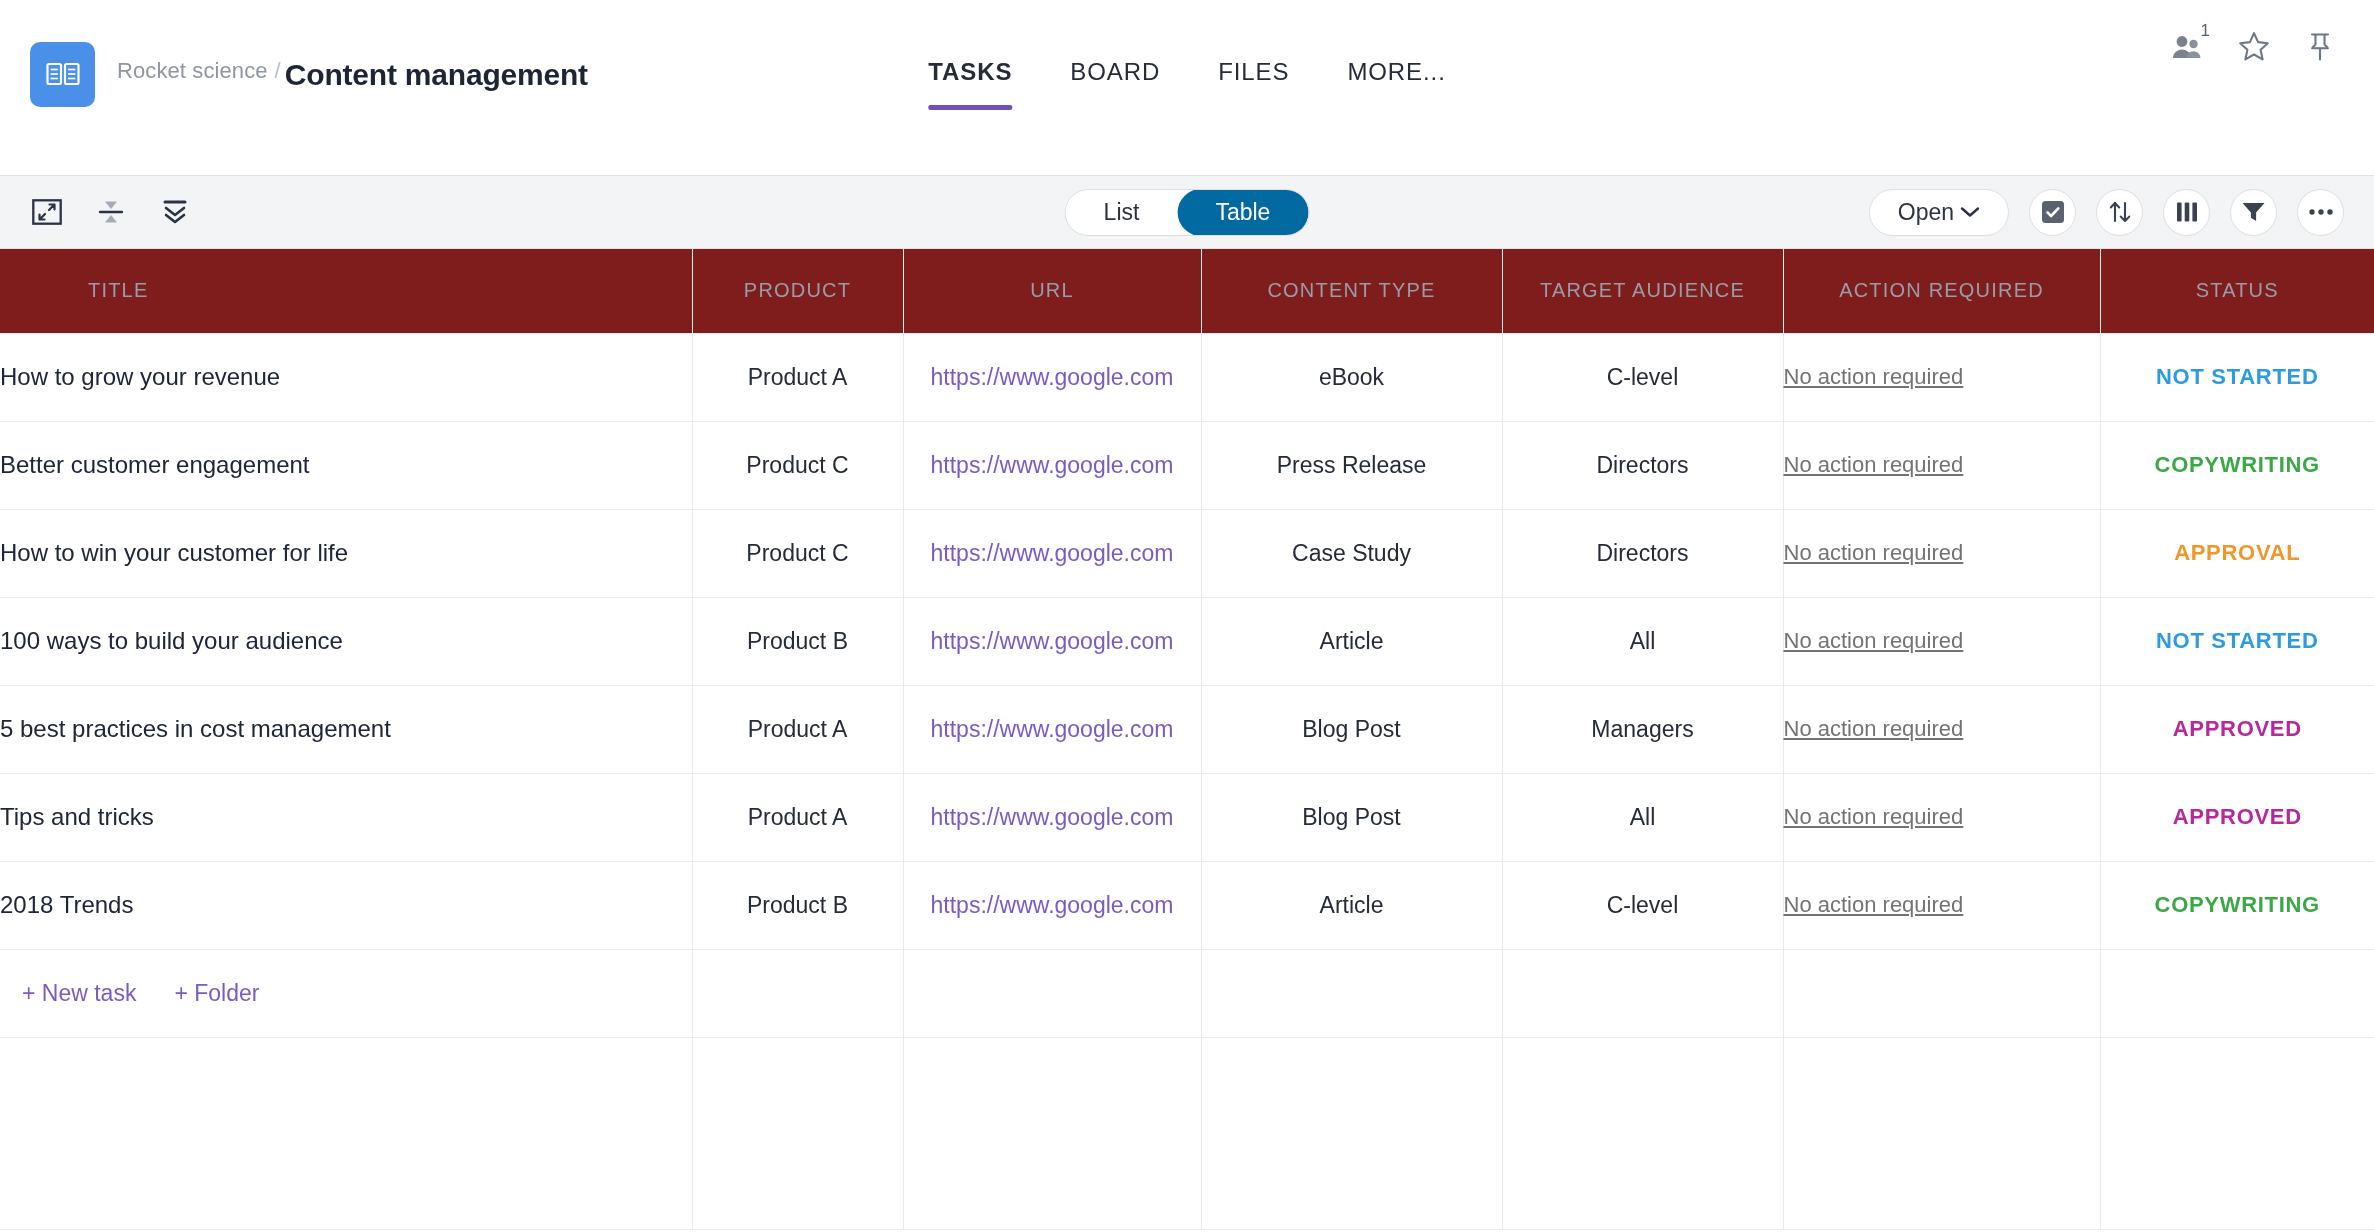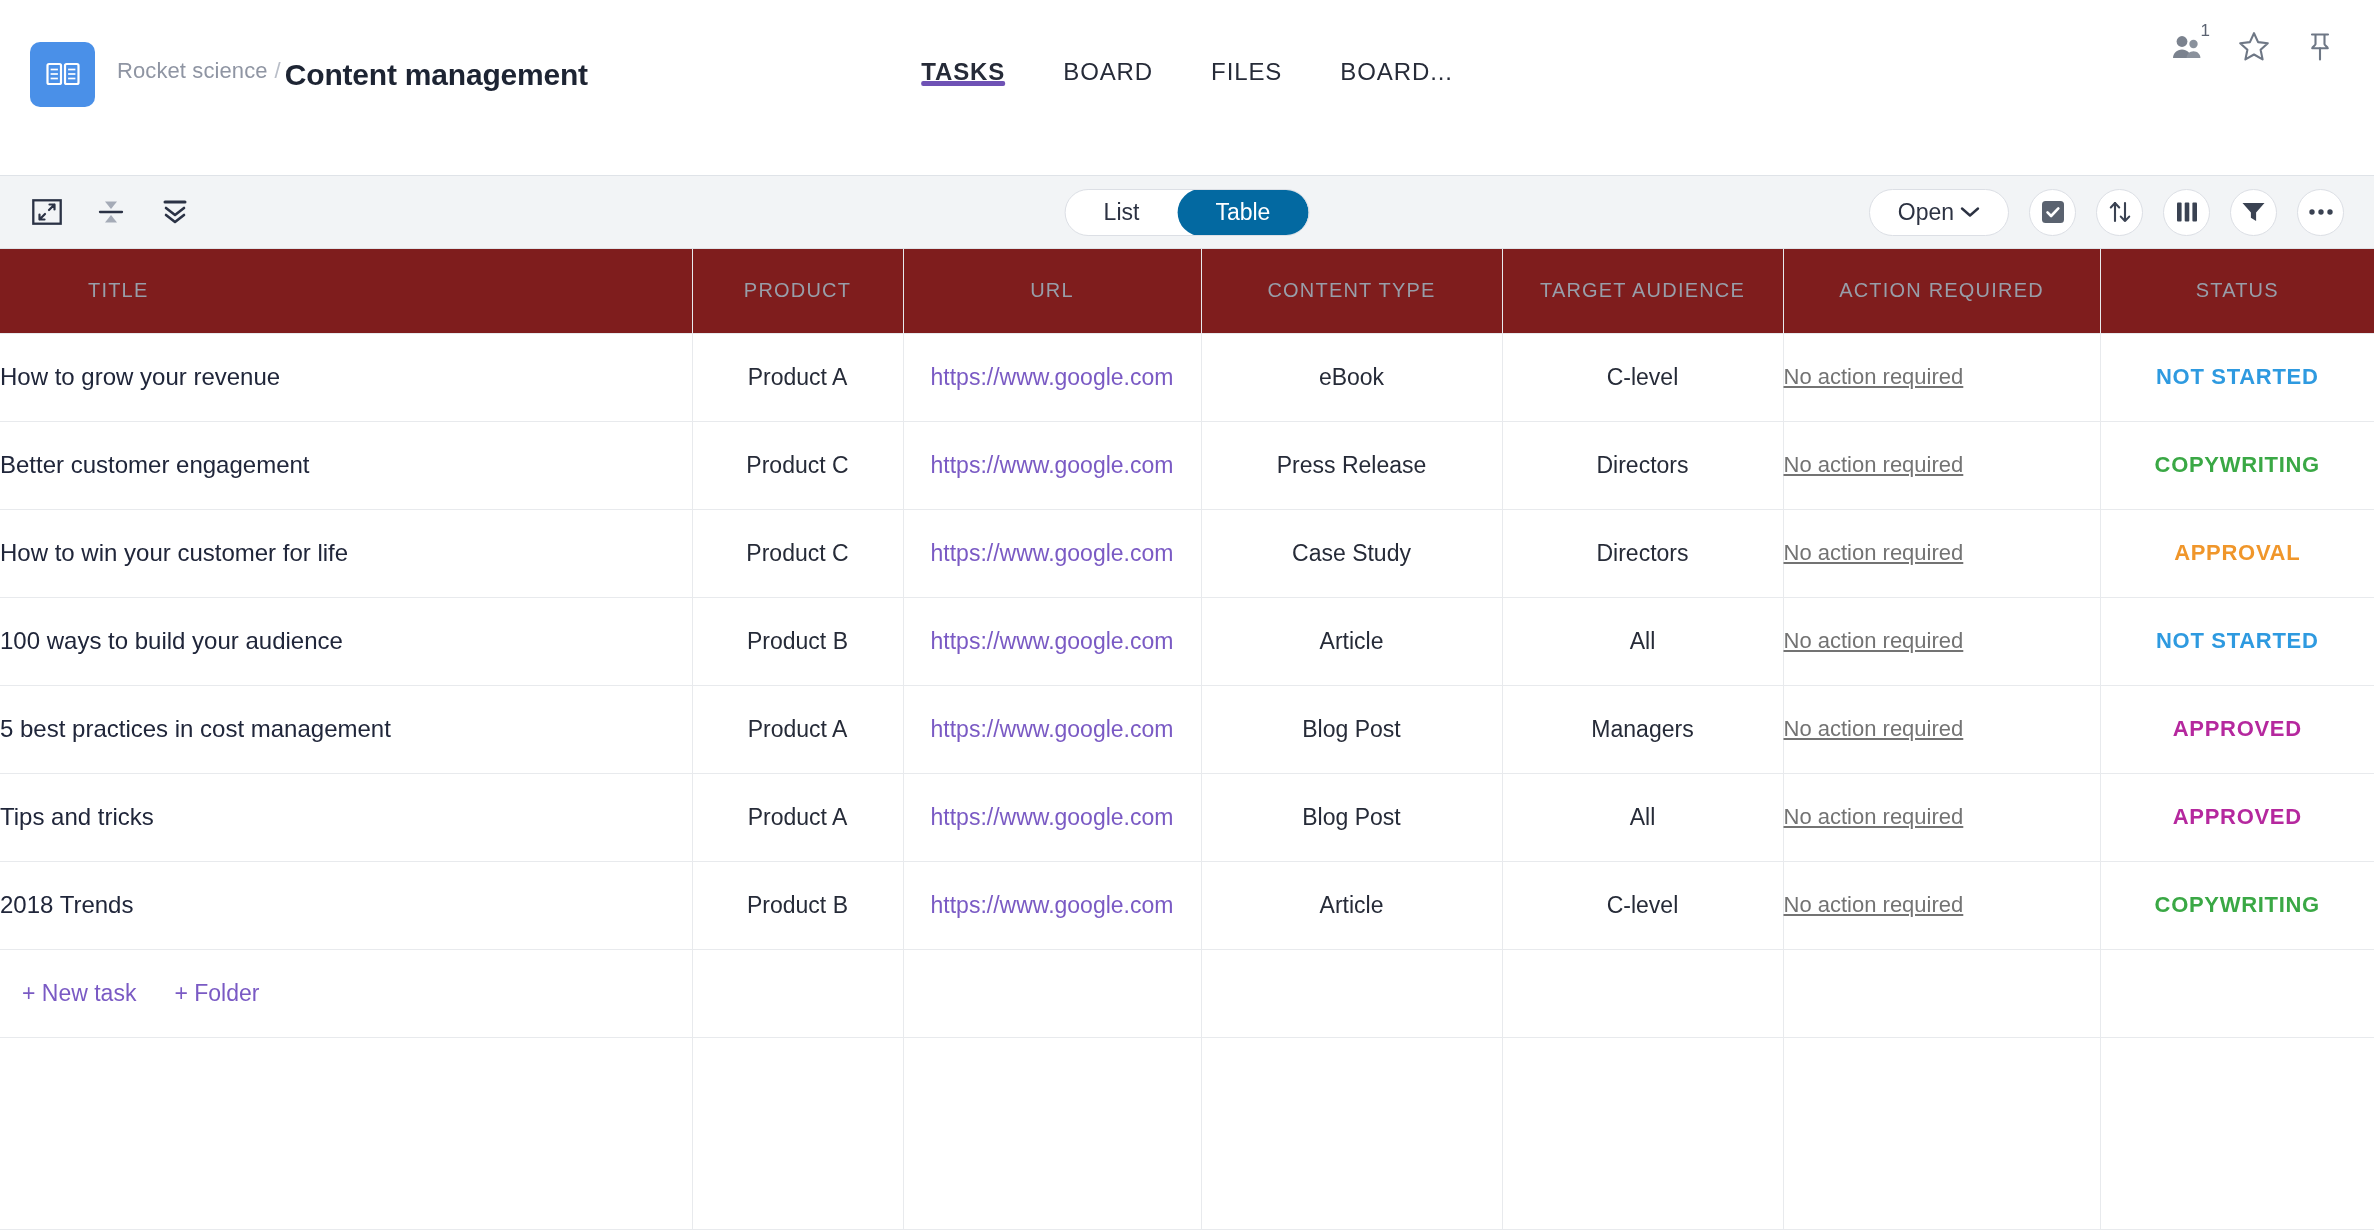--- a/index.html
+++ b/index.html
@@ -59,21 +59,21 @@
     transform: translateX(-50%);
     top: 58px;
     display: flex;
     align-items: flex-end;
     gap: 58px;
   }
   .tab {
     font-size: 24px;
     letter-spacing: .9px;
     color: #262b38;
-    padding-bottom: 0;
+    padding-bottom: 24px;
     cursor: pointer;
     position: relative;
     white-space: nowrap;
   }
   .tab.active { font-weight: bold; }
   .tab.active::after {
     content: "";
     position: absolute;
     left: 0; right: 0; bottom: 0;
     height: 5px;
@@ -281,21 +281,21 @@
         <span>Rocket science</span><span class="slash">/</span>
       </div>
       <div class="proj-title">Content management</div>
     </div>
   </div>
 
   <div class="tabs">
     <div class="tab active">TASKS</div>
     <div class="tab">BOARD</div>
     <div class="tab">FILES</div>
-    <div class="tab">BOARD...</div>
+    <div class="tab">MORE...</div>
   </div>
 
   <div class="top-icons">
     <div class="top-icon">
       <svg width="34" height="26" viewBox="0 0 34 26">
         <circle cx="11" cy="8.5" r="5.4" fill="#7b828e"></circle>
         <path d="M2 25c0-5 4-8.6 9-8.6s9 3.6 9 8.6z" fill="#7b828e"></path>
         <circle cx="22.5" cy="11" r="4.2" fill="#8a919c"></circle>
         <path d="M15.6 25c0-4 3.1-6.8 6.9-6.8s6.9 2.8 6.9 6.8z" fill="#8a919c"></path>
       </svg>

